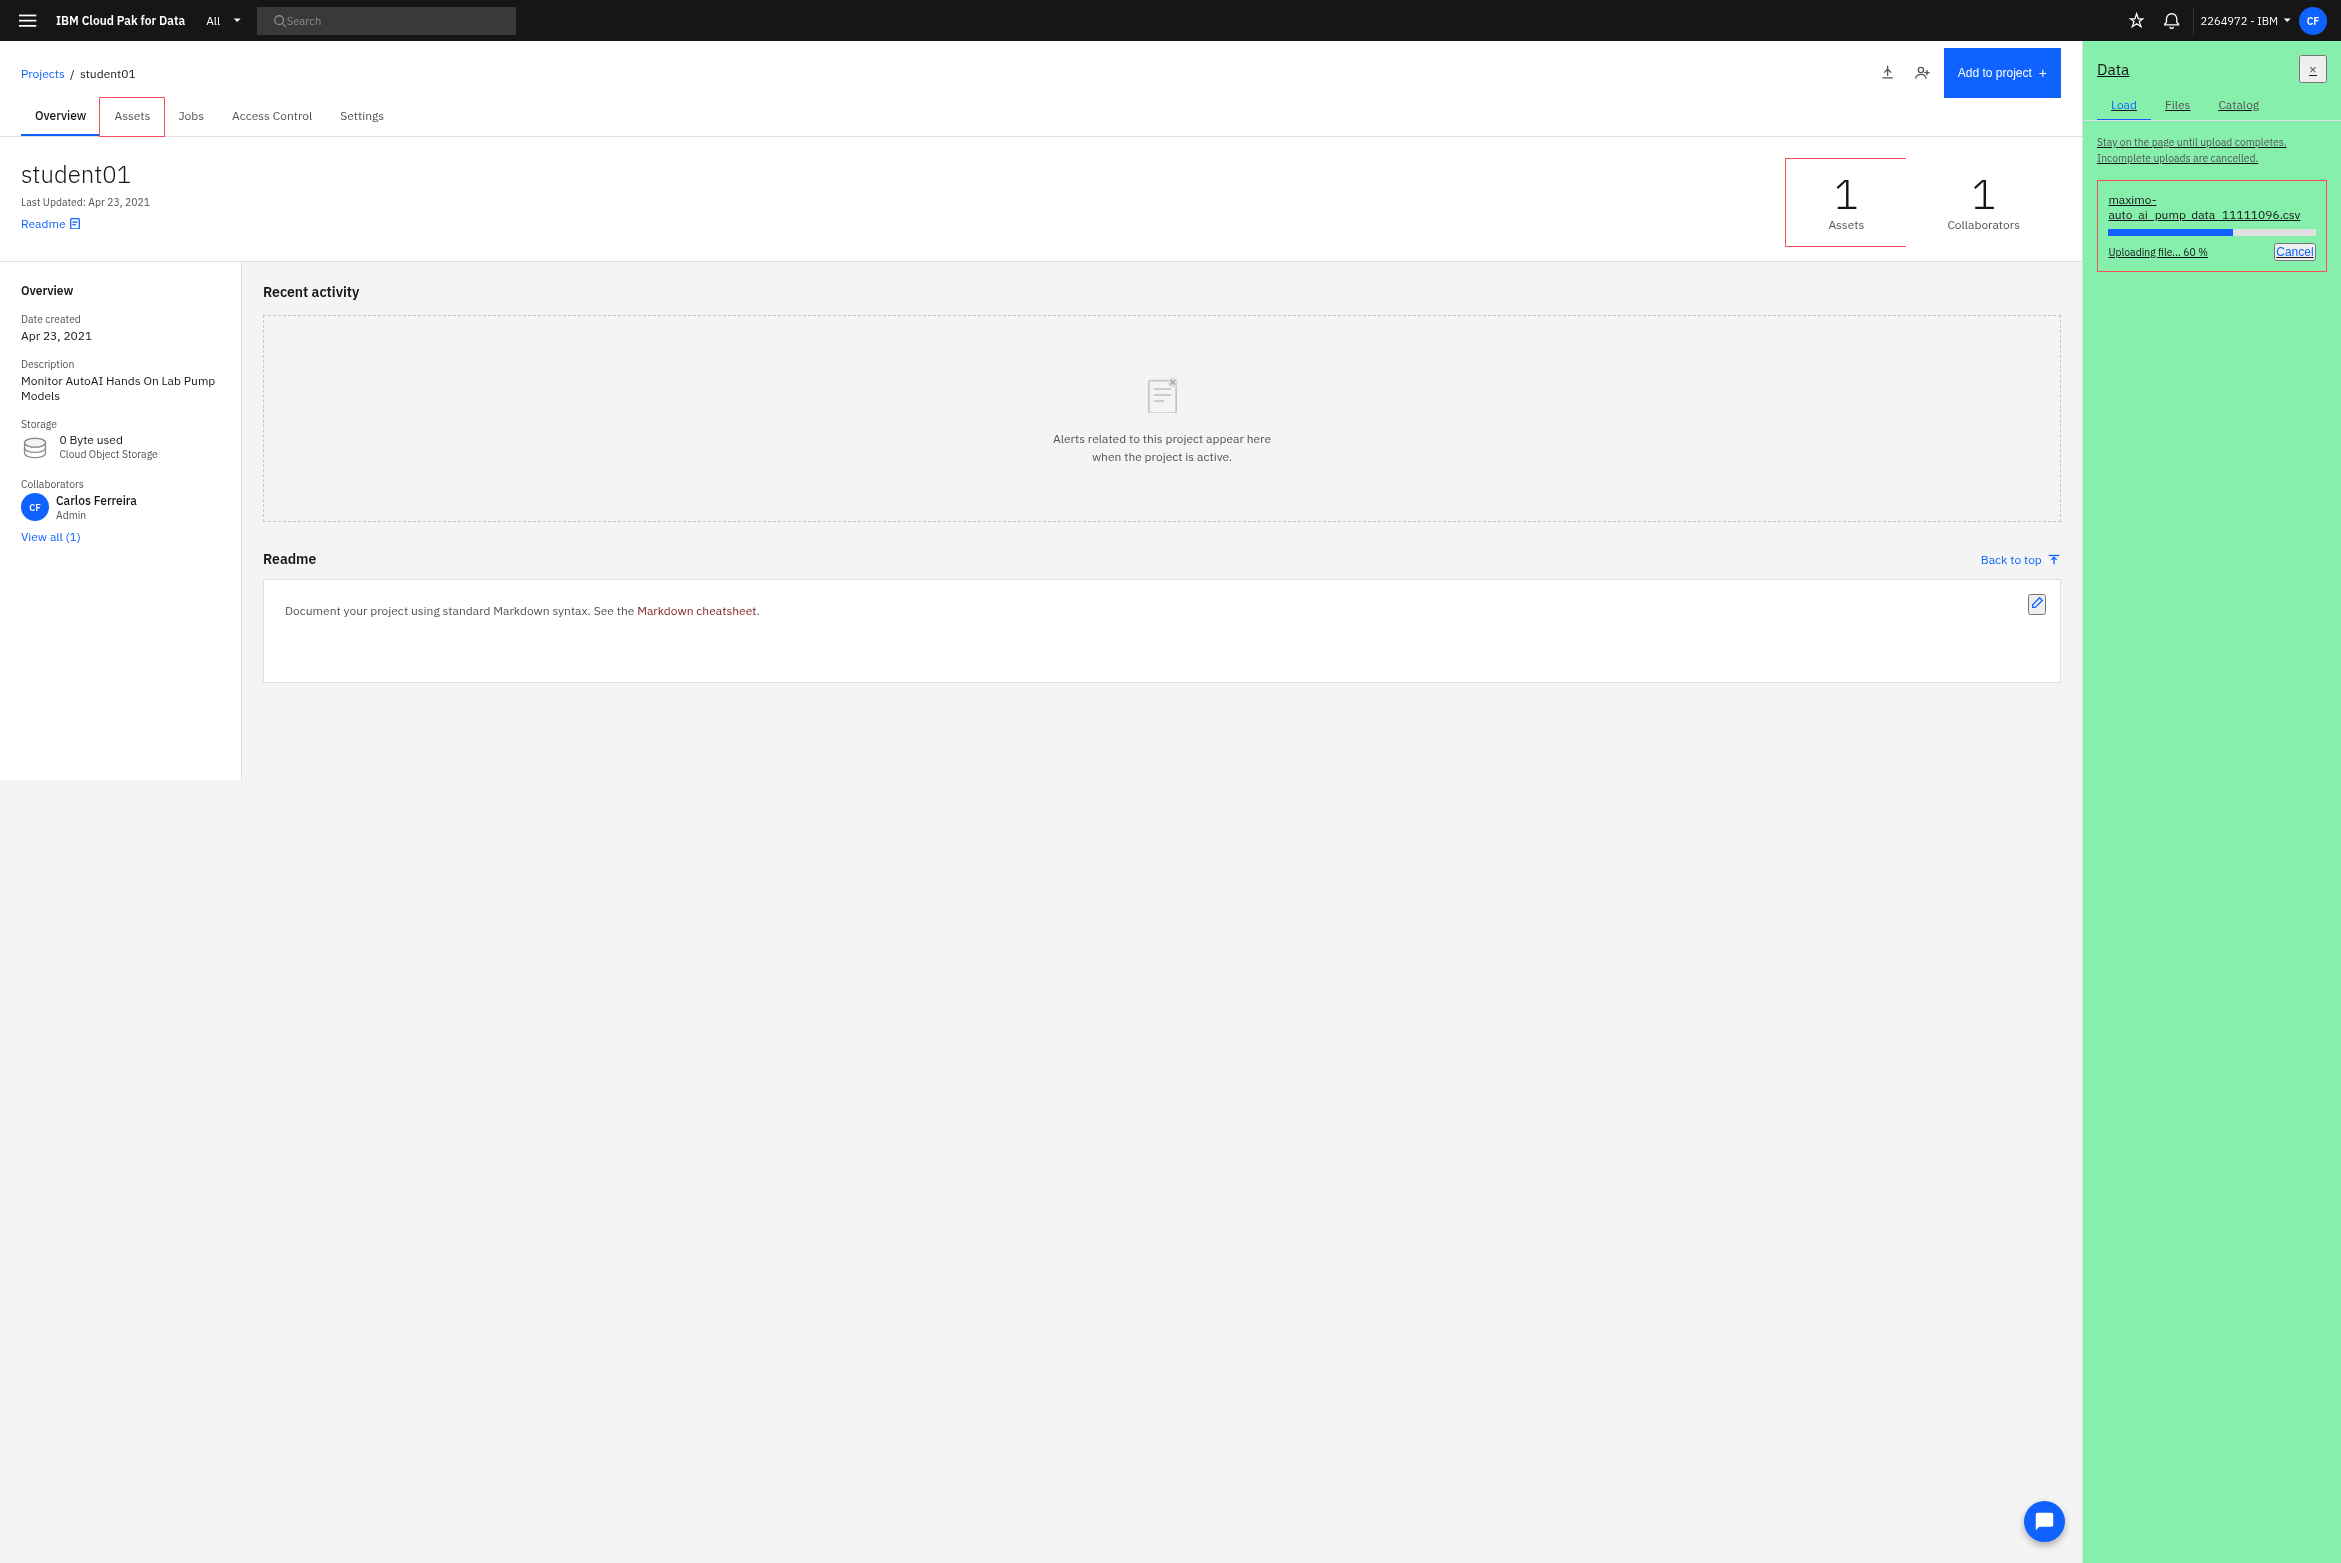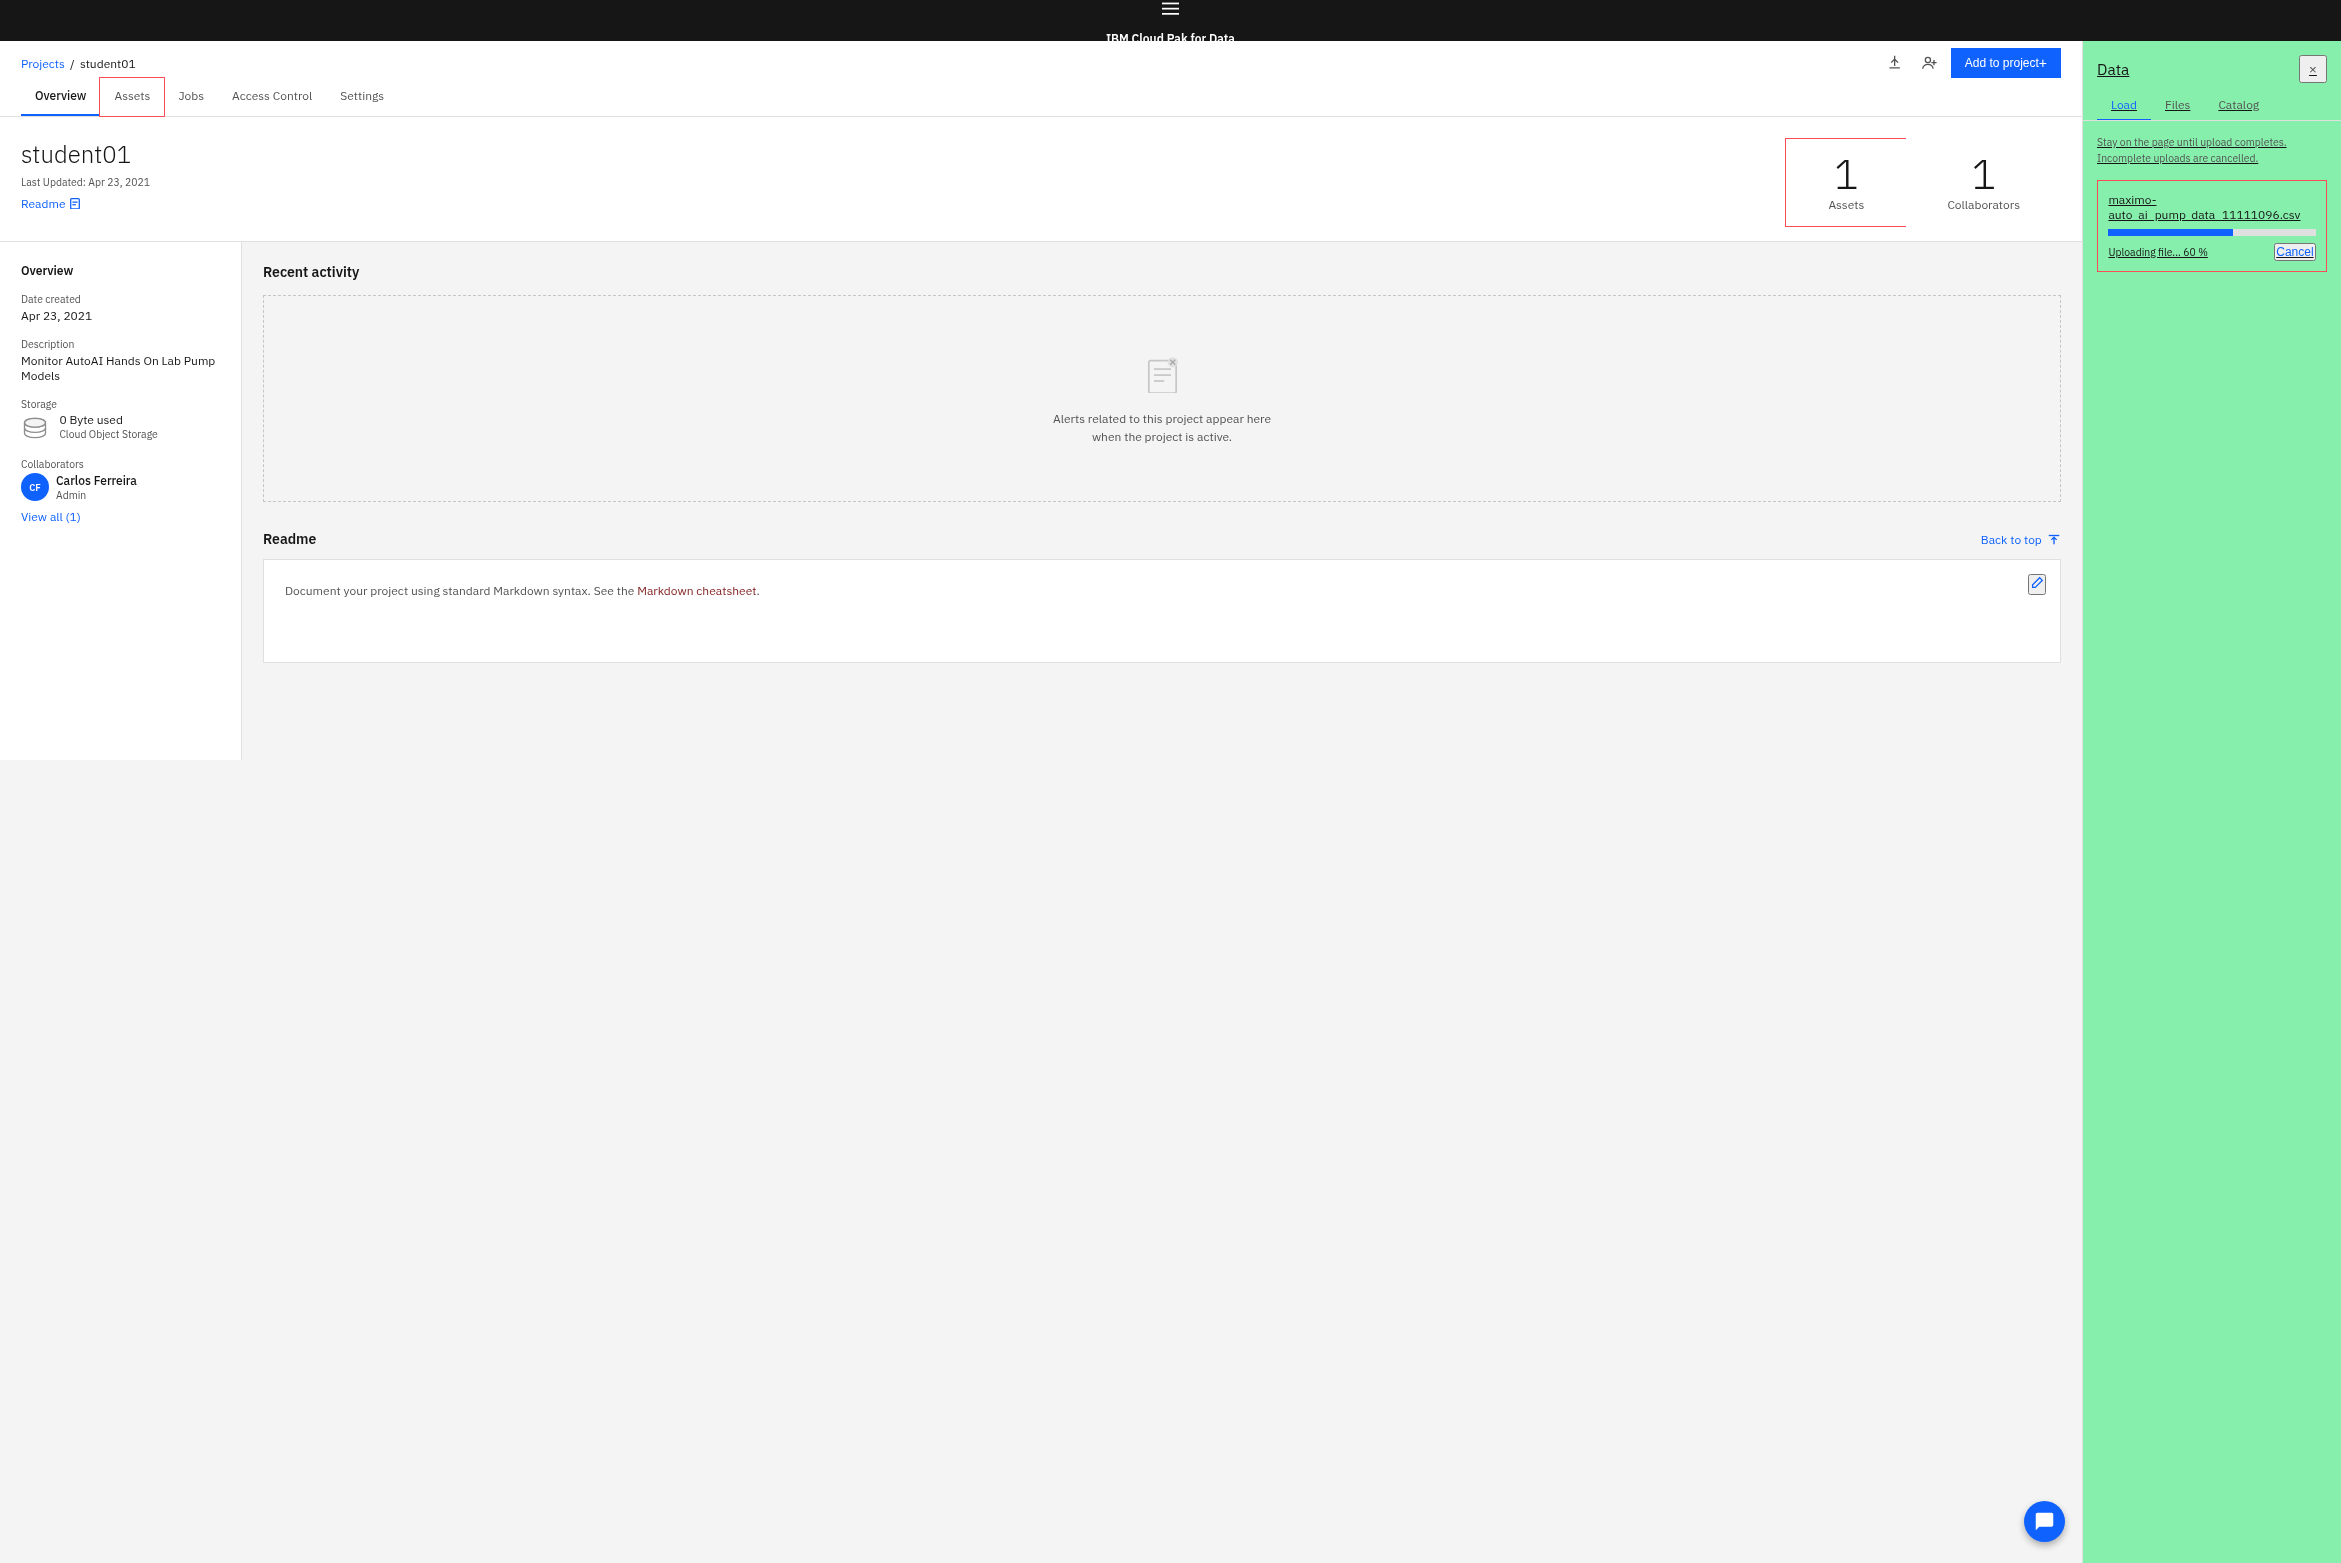--- a/index.html
+++ b/index.html
@@ -1,21 +1,21 @@
 <!DOCTYPE html>
 <html style="font-size:14px"><head>
   <meta charset="utf-8">
   <style>
     * { box-sizing: border-box; margin: 0; padding: 0; }
     body { font-family: 'IBM Plex Sans', Arial, sans-serif; background: #f4f4f4; color: #161616; font-size: 12px; overflow: hidden; height: 100vh; }
 
     
     .topnav {
       display: flex; align-items: center; background: #161616; color: #fff;
-      height: 41px; padding: 0 14px; gap: 14px; flex-shrink: 0; flex-direction: column;
+      height: 41px; padding: 0 14px; gap: 14px; flex-shrink: 0;
     }
     .topnav-menu { cursor: pointer; display: flex; align-items: center; justify-content: center; width: 28px; height: 28px; }
     .topnav-logo { font-size: 12px; font-weight: 600; white-space: nowrap; }
     .topnav-dropdown { display: flex; align-items: center; gap: 12px; color: #fff; font-size: 12px; margin-left: 7px; cursor: pointer; }
     .topnav-search { display: flex; align-items: center; background: #393939; border: none; color: #c6c6c6; padding: 0 16px; height: 28px; flex: 1; max-width: 259px; cursor: text; }
     .topnav-search span { font-size: 11.2px; color: #8d8d8d; }
     .topnav-right { margin-left: auto; display: flex; align-items: center; gap: 7px; }
     .topnav-icon-btn { width: 28px; height: 28px; display: flex; align-items: center; justify-content: center; cursor: pointer; color: #fff; }
     .topnav-user { display: flex; align-items: center; gap: 3.5px; cursor: pointer; font-size: 11.2px; color: #fff; }
     .topnav-avatar { width: 28px; height: 28px; background: #0f62fe; border-radius: 50%; display: flex; align-items: center; justify-content: center; font-size: 10.4px; font-weight: 600; color: #fff; }
@@ -27,21 +27,21 @@
     .content-area { flex: 1; display: flex; flex-direction: column; overflow: hidden; }
 
     
     .breadcrumb-bar { display: flex; align-items: center; justify-content: space-between; padding: 7px 21px 0; background: #fff; }
     .breadcrumb { display: flex; align-items: center; gap: 5.2px; font-size: 12px; }
     .breadcrumb-link { color: #0f62fe; cursor: pointer; text-decoration: none; }
     .breadcrumb-sep { color: #161616; }
     .breadcrumb-current { color: #161616; }
     .breadcrumb-actions { display: flex; align-items: center; gap: 7px; }
     .icon-btn-gray { width: 28px; height: 28px; display: flex; align-items: center; justify-content: center; cursor: pointer; color: #525252; background: transparent; border: none; }
-    .btn-primary { background: #0f62fe; color: #fff; border: none; padding: 0 14px; height: 30px; display: flex; align-items: center; cursor: pointer; font-size: 12px; font-weight: 500; }
+    .btn-primary { background: #0f62fe; color: #fff; border: none; padding: 0 14px; height: 50px; display: flex; align-items: center; gap: 7px; cursor: pointer; font-size: 12px; font-weight: 500; }
     .btn-primary-icon { font-size: 14px; }
 
     
     .tabs-bar { display: flex; background: #fff; padding: 0 21px; border-bottom: 0.9px solid #e0e0e0; }
     .tab { padding: 10.4px 14px; font-size: 12px; cursor: pointer; color: #525252; border-bottom: 2.6px solid transparent; white-space: nowrap; position: relative; }
     .tab.active { color: #161616; border-bottom: 2.6px solid #0f62fe; font-weight: 500; }
     .tab-highlight { outline: 1.7px solid #fa4d56; outline-offset: 0px; }
 
     
     .page-content { flex: 1; overflow-y: auto; background: #f4f4f4; }

